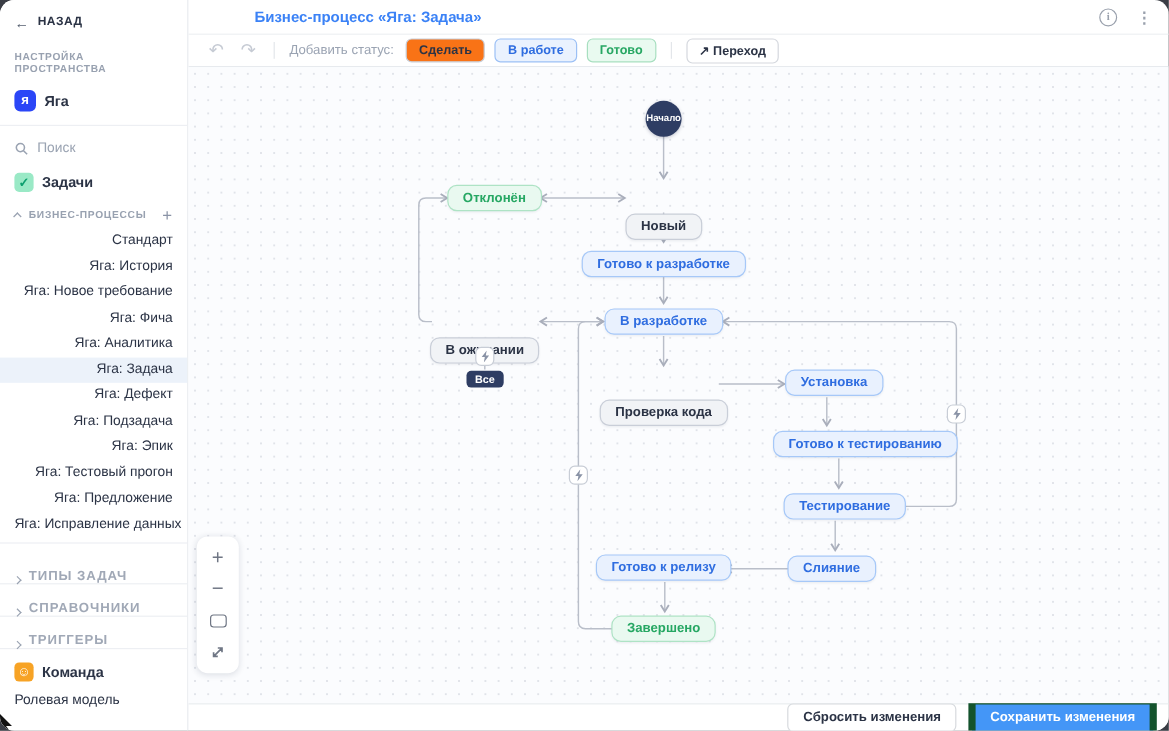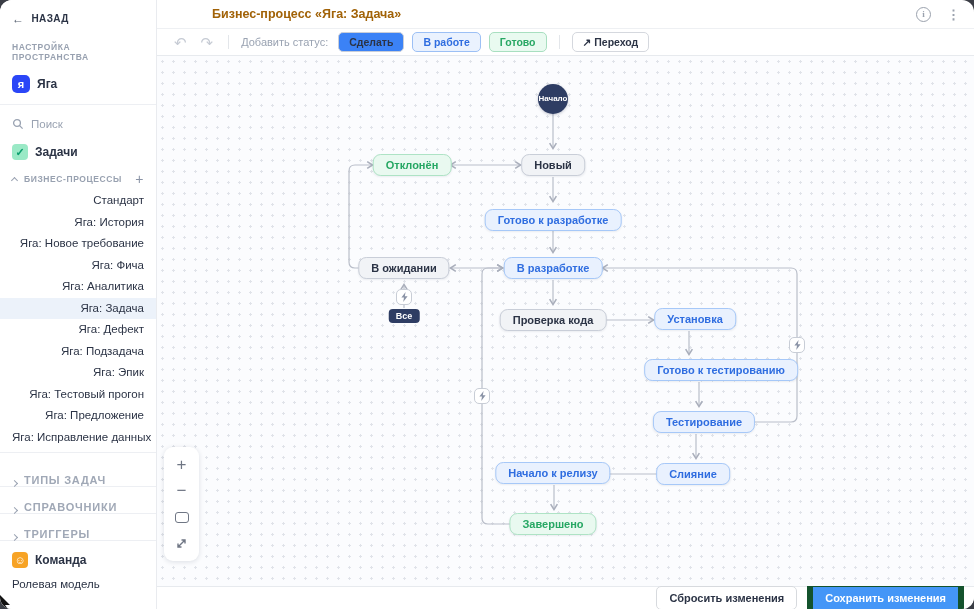--- a/index.html
+++ b/index.html
@@ -27,40 +27,40 @@
   .plist div { height:21.5px; line-height:21.5px; padding:0 12px; white-space:nowrap; cursor:pointer;text-align:right; }
   .plist div.selected { background:#ecf2fa; }
   .csec { display:flex; align-items:flex-end; gap:7px; padding:0 12px; height:26px; font-size:11px; font-weight:bold; letter-spacing:.07em; color:#a0a8b6; }
   .team-row { font-weight:bold; font-size:12px; height:26px; }
   .team-icon { width:16px; height:16px; border-radius:4px; background:#f7a325; color:#fff; font-size:11px; display:flex; align-items:center; justify-content:center; }
   .role-row { height:22px; }
 
   
   .main { flex:1; display:flex; flex-direction:column; min-width:0; }
   .hdr { height:29px; display:flex; align-items:center; padding:0 14px; border-bottom:1px solid #eef0f3; }
-  .hdr-title { font-size:12.5px; font-weight:bold; color:#a16207;padding-left:41px; }
+  .hdr-title { font-size:12.5px; font-weight:bold; color:#3b82f6;padding-left:41px; }
   .hdr-right { margin-left:auto; display:flex; align-items:center; gap:16px; }
   .info-ic { width:15px; height:15px; border-radius:50%; border:1.4px solid #9aa1ad; color:#9aa1ad; font-size:9px; font-weight:bold; display:flex; align-items:center; justify-content:center; font-family:"Liberation Serif", serif; }
   .kebab { color:#9aa1ad; font-size:13px; font-weight:bold; letter-spacing:0; }
 
   .tbar { height:27px; display:flex; align-items:center; padding:0 14px; border-bottom:1px solid #e7eaee; gap:8px; }
   .undo, .redo { font-size:15px; color:#c6cbd4; line-height:1; padding:0 3px; }
   .vsep { width:1px; height:14px; background:#e3e6ea; margin:0 4px; }
   .add-label { font-size:11px; color:#9aa3b2; margin-right:2px; }
   .tbtn { font-size:10.5px; font-weight:bold; padding:3px 10px; border-radius:5px; border:1px solid; background:#fff; white-space:nowrap; cursor:pointer; }
-  .tbtn.gray  { border-color:#c9ced8; background:#3b82f6; color:#2b3345; }
+  .tbtn.gray  { border-color:#c9ced8; background:#f97316; color:#2b3345; }
   .tbtn.blue  { border-color:#9cc0f5; background:#eaf2fe; color:#2f6de0; }
   .tbtn.green { border-color:#a8dfc0; background:#e9faf0; color:#27a763; }
   .tbtn.white { border-color:#d5d8de; background:#fff; color:#2b3345; }
 
   
   .canvas { position:relative; flex:1; background-color:#fbfcfe; background-image:radial-gradient(#e0e3e9 1px, transparent 1.1px); background-size:11px 11px; overflow:hidden; }
   .edges { position:absolute; left:0; top:0; }
   .node { position:absolute; transform:translate(-50%,-50%); padding:4px 12px; border-radius:8px; border:1.3px solid; font-size:11px; font-weight:bold; white-space:nowrap; box-shadow:0 1px 2px rgba(30,40,70,.07); cursor:grab; }
-  .node.gray  { background:#f1f3f6; border-color:#c9ced8; color:#2b3345; }
+  .node.gray  { background:#f1f3f6; border-color:#c9ced8; color:#2b3345;margin-top:24px; }
   .node.blue  { background:#e9f1fe; border-color:#a6c8f8; color:#2f6de0; }
   .node.green { background:#e9f9f0; border-color:#aee3c5; color:#26a763; }
   .start-node { position:absolute; transform:translate(-50%,-50%); width:30px; height:30px; border-radius:50%; background:#2e3d63; color:#fff; font-size:8px; font-weight:bold; display:flex; align-items:center; justify-content:center; box-shadow:0 1px 3px rgba(30,40,70,.25); }
   .bolt-badge { position:absolute; transform:translate(-50%,-50%); width:16px; height:16px; background:#fff; border:1px solid #c8cdd6; border-radius:5px; display:flex; align-items:center; justify-content:center; cursor:pointer; }
   .all-badge { position:absolute; transform:translate(-50%,-50%); background:#2e3d63; color:#fff; font-size:9px; font-weight:bold; padding:2px 7px; border-radius:4px; }
   .zoom-panel { position:absolute; left:7px; top:391px; width:35px; background:#fff; border-radius:9px; box-shadow:0 1px 5px rgba(30,40,70,.14); display:flex; flex-direction:column; align-items:center; padding:5px 0; }
   .zbtn { width:35px; height:26px; display:flex; align-items:center; justify-content:center; color:#6f7684; font-size:17px; cursor:pointer; }
   .fit-ic { width:14px; height:11px; border:1.6px solid #6f7684; border-radius:3px; }
 
   
@@ -195,21 +195,21 @@
       <div class="node gray" style="left:396px; top:109px;">Новый</div>
       <div class="node green" style="left:255px; top:109px;">Отклонён</div>
       <div class="node blue" style="left:396px; top:164px;">Готово к разработке</div>
       <div class="node gray" style="left:247px; top:212px;">В ожидании</div>
       <div class="node blue" style="left:396px; top:212px;">В разработке</div>
       <div class="node gray" style="left:396px; top:264px;">Проверка кода</div>
       <div class="node blue" style="left:538px; top:263px;">Установка</div>
       <div class="node blue" style="left:564px; top:314px;">Готово к тестированию</div>
       <div class="node blue" style="left:547px; top:366px;">Тестирование</div>
       <div class="node blue" style="left:536px; top:418px;">Слияние</div>
-      <div class="node blue" style="left:396px; top:417px;">Начало к релизу</div>
+      <div class="node blue" style="left:396px; top:417px;">Готово к релизу</div>
       <div class="node green" style="left:396px; top:468px;">Завершено</div>
 
       <div class="bolt-badge" style="left:247px; top:241px;">
         <svg width="7" height="10" viewBox="0 0 7 10">
             <polygon points="4.6,0 0.4,5.6 3.0,5.6 2.2,10 6.6,4.2 3.8,4.2" fill="#8a93a6"></polygon>
           </svg>
       </div>
       <div class="all-badge" style="left:247px; top:260px;">Все</div>
       <div class="bolt-badge" style="left:325px; top:340px;">
         <svg width="7" height="10" viewBox="0 0 7 10">

